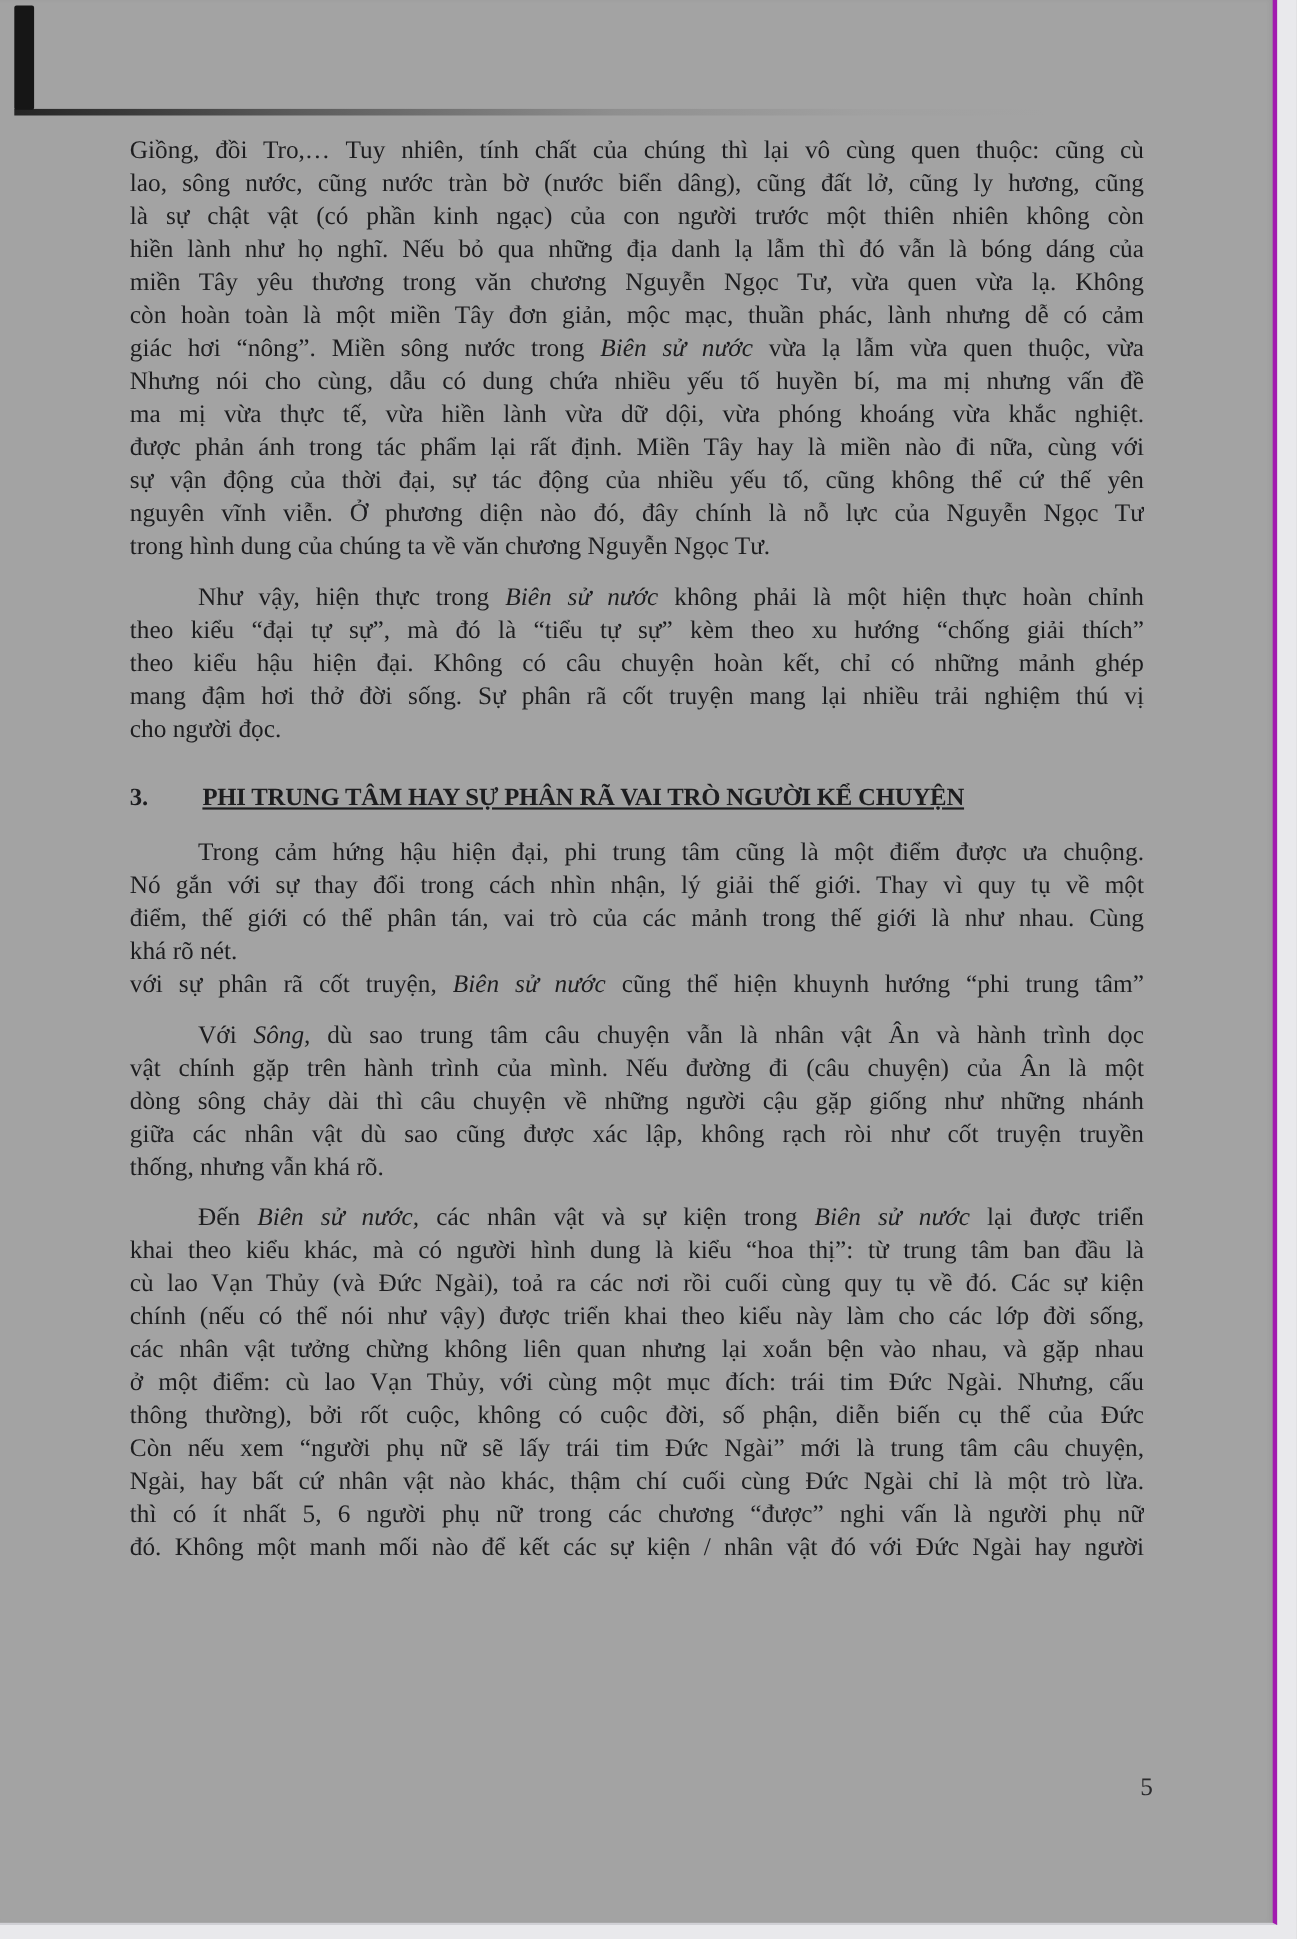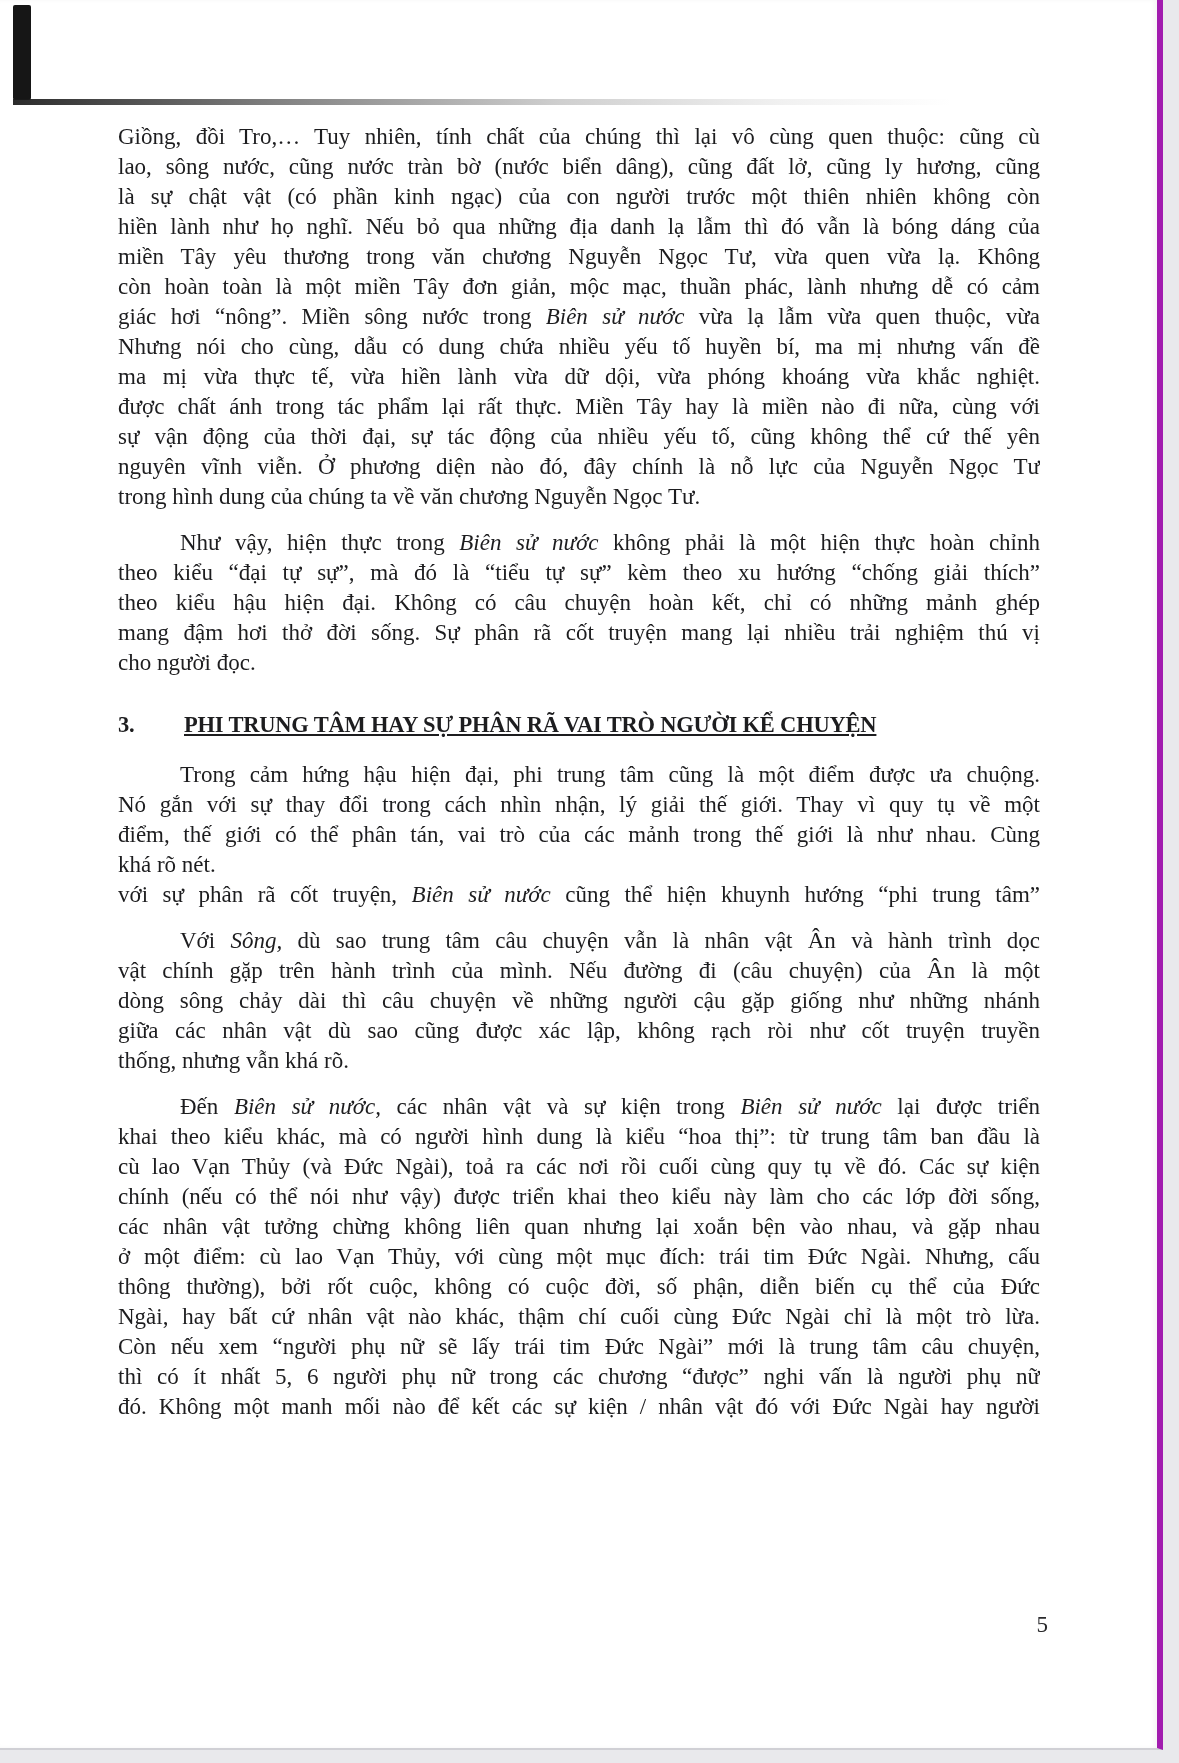--- a/index.html
+++ b/index.html
@@ -13,22 +13,22 @@
     background: #e9e9ec;
     font-family: "Liberation Serif", "DejaVu Serif", serif;
     overflow: hidden;
   }
   .page {
     position: absolute;
     left: 0;
     top: 0;
     width: 1157px;
     height: 1748px;
-    background: #ffffff;
-    border-right: 6px solid #a21caf;
+    background: #a3a3a3;
+    border-right: 4px solid #a21caf;
     border-bottom: 2px solid #d0d0d5;
     box-shadow: inset -3px 0 4px rgba(0,0,0,0.04);
   }
   .artifact-bar {
     position: absolute;
     left: 13px;
     top: 5px;
     width: 18px;
     height: 95px;
     background: #161616;
@@ -99,21 +99,21 @@
       <div class="paragraph">
         <div class="line">Giồng, đồi Tro,… Tuy nhiên, tính chất của chúng thì lại vô cùng quen thuộc: cũng cù</div>
         <div class="line">lao, sông nước, cũng nước tràn bờ (nước biển dâng), cũng đất lở, cũng ly hương, cũng</div>
         <div class="line">là sự chật vật (có phần kinh ngạc) của con người trước một thiên nhiên không còn</div>
         <div class="line">hiền lành như họ nghĩ. Nếu bỏ qua những địa danh lạ lẫm thì đó vẫn là bóng dáng của</div>
         <div class="line">miền Tây yêu thương trong văn chương Nguyễn Ngọc Tư, vừa quen vừa lạ. Không</div>
         <div class="line">còn hoàn toàn là một miền Tây đơn giản, mộc mạc, thuần phác, lành nhưng dễ có cảm</div>
         <div class="line">giác hơi “nông”. Miền sông nước trong <i>Biên sử nước</i> vừa lạ lẫm vừa quen thuộc, vừa</div>
         <div class="line">Nhưng nói cho cùng, dẫu có dung chứa nhiều yếu tố huyền bí, ma mị nhưng vấn đề</div>
         <div class="line">ma mị vừa thực tế, vừa hiền lành vừa dữ dội, vừa phóng khoáng vừa khắc nghiệt.</div>
-        <div class="line">được chất ánh trong tác phẩm lại rất thực. Miền Tây hay là miền nào đi nữa, cùng với</div>
+        <div class="line">được phản ánh trong tác phẩm lại rất định. Miền Tây hay là miền nào đi nữa, cùng với</div>
         <div class="line">sự vận động của thời đại, sự tác động của nhiều yếu tố, cũng không thể cứ thế yên</div>
         <div class="line">nguyên vĩnh viễn. Ở phương diện nào đó, đây chính là nỗ lực của Nguyễn Ngọc Tư</div>
         <div class="line lastline">trong hình dung của chúng ta về văn chương Nguyễn Ngọc Tư.</div>
       </div>
       <div class="paragraph indent">
         <div class="line">Như vậy, hiện thực trong <i>Biên sử nước</i> không phải là một hiện thực hoàn chỉnh</div>
         <div class="line">theo kiểu “đại tự sự”, mà đó là “tiểu tự sự” kèm theo xu hướng “chống giải thích”</div>
         <div class="line">theo kiểu hậu hiện đại. Không có câu chuyện hoàn kết, chỉ có những mảnh ghép</div>
         <div class="line">mang đậm hơi thở đời sống. Sự phân rã cốt truyện mang lại nhiều trải nghiệm thú vị</div>
         <div class="line lastline">cho người đọc.</div>
@@ -134,20 +134,20 @@
         <div class="line lastline">thống, nhưng vẫn khá rõ.</div>
       </div>
       <div class="paragraph indent">
         <div class="line">Đến <i>Biên sử nước,</i> các nhân vật và sự kiện trong <i>Biên sử nước</i> lại được triển</div>
         <div class="line">khai theo kiểu khác, mà có người hình dung là kiểu “hoa thị”: từ trung tâm ban đầu là</div>
         <div class="line">cù lao Vạn Thủy (và Đức Ngài), toả ra các nơi rồi cuối cùng quy tụ về đó. Các sự kiện</div>
         <div class="line">chính (nếu có thể nói như vậy) được triển khai theo kiểu này làm cho các lớp đời sống,</div>
         <div class="line">các nhân vật tưởng chừng không liên quan nhưng lại xoắn bện vào nhau, và gặp nhau</div>
         <div class="line">ở một điểm: cù lao Vạn Thủy, với cùng một mục đích: trái tim Đức Ngài. Nhưng, cấu</div>
         <div class="line">thông thường), bởi rốt cuộc, không có cuộc đời, số phận, diễn biến cụ thể của Đức</div>
+        <div class="line">Còn nếu xem “người phụ nữ sẽ lấy trái tim Đức Ngài” mới là trung tâm câu chuyện,</div>
         <div class="line">Ngài, hay bất cứ nhân vật nào khác, thậm chí cuối cùng Đức Ngài chỉ là một trò lừa.</div>
-        <div class="line">Còn nếu xem “người phụ nữ sẽ lấy trái tim Đức Ngài” mới là trung tâm câu chuyện,</div>
         <div class="line">thì có ít nhất 5, 6 người phụ nữ trong các chương “được” nghi vấn là người phụ nữ</div>
         <div class="line">đó. Không một manh mối nào để kết các sự kiện / nhân vật đó với Đức Ngài hay người</div>
       </div>
     </div>
   <div class="page-number">5</div>
 </div>
 
 </body></html>

